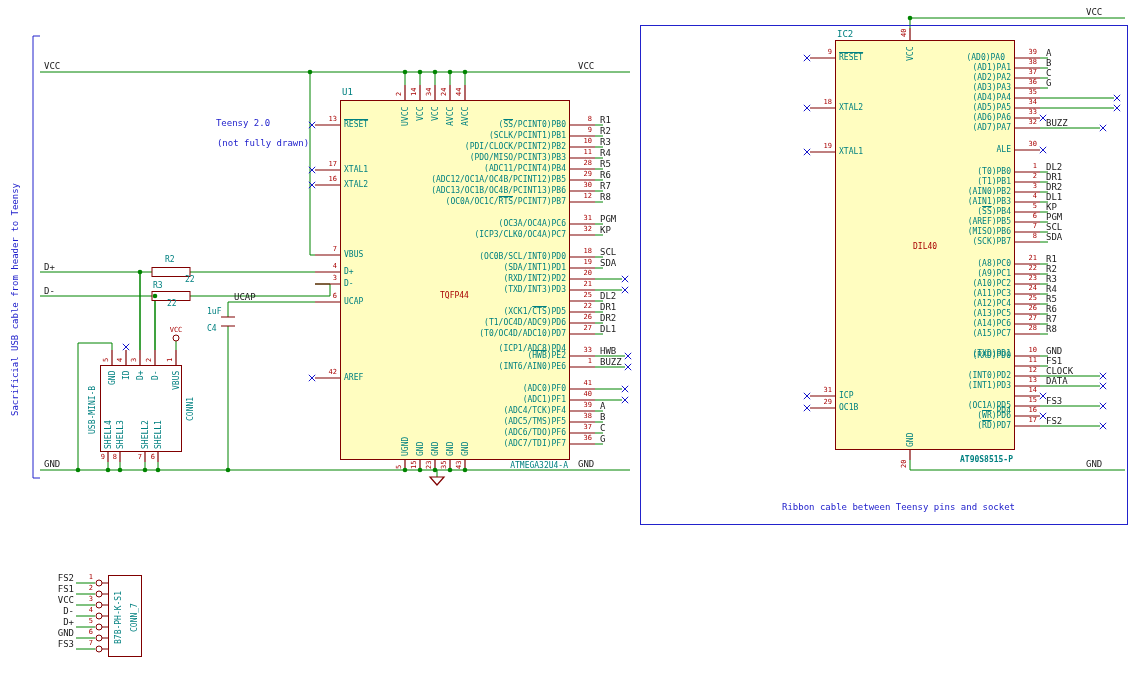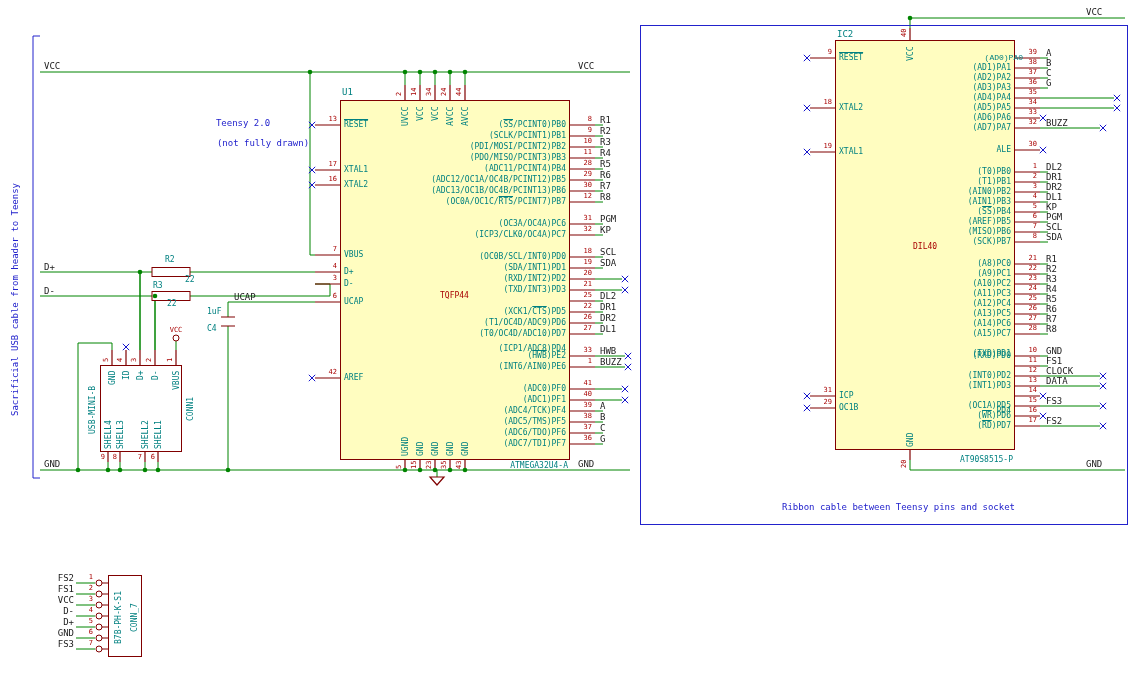--- a/index.html
+++ b/index.html
@@ -121,21 +121,21 @@
     <div class="t s8 teal rot" style="left: 446px; top: 456px;">GND</div>
     <div class="t s7 red rot" style="left: 455px; top: 469px;">43</div>
     <div class="t s8 teal rot" style="left: 461px; top: 456px;">GND</div>
     <div class="t s7 red" style="right: 539px; top: 115px;">8</div>
     <div class="t s8 teal" style="right: 565px; top: 120px;">(<span class="ov">SS</span>/PCINT0)PB0</div>
     <div class="t s9 blk" style="left: 600px; top: 115px;">R1</div>
     <div class="t s7 red" style="right: 539px; top: 126px;">9</div>
     <div class="t s8 teal" style="right: 565px; top: 131px;">(SCLK/PCINT1)PB1</div>
     <div class="t s9 blk" style="left: 600px; top: 126px;">R2</div>
     <div class="t s7 red" style="right: 539px; top: 137px;">10</div>
-    <div class="t s8 teal" style="right: 565px; top: 142px;">(PDI/MOSI/PCINT2)PB2</div>
+    <div class="t s8 teal" style="right: 565px; top: 142px;">(PDI/CLOCK/PCINT2)PB2</div>
     <div class="t s9 blk" style="left: 600px; top: 137px;">R3</div>
     <div class="t s7 red" style="right: 539px; top: 148px;">11</div>
     <div class="t s8 teal" style="right: 565px; top: 153px;">(PDO/MISO/PCINT3)PB3</div>
     <div class="t s9 blk" style="left: 600px; top: 148px;">R4</div>
     <div class="t s7 red" style="right: 539px; top: 159px;">28</div>
     <div class="t s8 teal" style="right: 565px; top: 164px;">(ADC11/PCINT4)PB4</div>
     <div class="t s9 blk" style="left: 600px; top: 159px;">R5</div>
     <div class="t s7 red" style="right: 539px; top: 170px;">29</div>
     <div class="t s8 teal" style="right: 565px; top: 175px;">(ADC12/OC1A/OC4B/PCINT12)PB5</div>
     <div class="t s9 blk" style="left: 600px; top: 170px;">R6</div>
@@ -190,39 +190,39 @@
     <div class="t s8 teal" style="right: 565px; top: 417px;">(ADC5/TMS)PF5</div>
     <div class="t s9 blk" style="left: 600px; top: 412px;">B</div>
     <div class="t s7 red" style="right: 539px; top: 423px;">37</div>
     <div class="t s8 teal" style="right: 565px; top: 428px;">(ADC6/TDO)PF6</div>
     <div class="t s9 blk" style="left: 600px; top: 423px;">C</div>
     <div class="t s7 red" style="right: 539px; top: 434px;">36</div>
     <div class="t s8 teal" style="right: 565px; top: 439px;">(ADC7/TDI)PF7</div>
     <div class="t s9 blk" style="left: 600px; top: 434px;">G</div>
     <div class="t s9 teal" style="left: 837px; top: 29px;">IC2</div>
     <div class="t s8 red" style="left: 913px; top: 242px;">DIL40</div>
-    <div class="t s8 teal" style="right: 118px; top: 455px;">AT90S8515-P</div>
+    <div class="t s8 teal" style="right: 118px; top: 455px; font-weight: bold;">AT90S8515-P</div>
     <div class="t s7 red rot" style="left: 900px; top: 37px;">40</div>
     <div class="t s8 teal rot" style="left: 906px; top: 60.7px;">VCC</div>
     <div class="t s9 blk" style="left: 1086px; top: 7px;">VCC</div>
     <div class="t s7 red rot" style="left: 900px; top: 468px;">20</div>
     <div class="t s8 teal rot" style="left: 906px; top: 447px;">GND</div>
     <div class="t s9 blk" style="left: 1086px; top: 459px;">GND</div>
     <div class="t s7 red" style="right: 299px; top: 48px;">9</div>
     <div class="t s8 teal" style="left: 839px; top: 53px;"><span class="ov">RESET</span></div>
     <div class="t s7 red" style="right: 299px; top: 98px;">18</div>
     <div class="t s8 teal" style="left: 839px; top: 103px;">XTAL2</div>
     <div class="t s7 red" style="right: 299px; top: 142px;">19</div>
     <div class="t s8 teal" style="left: 839px; top: 147px;">XTAL1</div>
     <div class="t s7 red" style="right: 299px; top: 386px;">31</div>
     <div class="t s8 teal" style="left: 839px; top: 391px;">ICP</div>
     <div class="t s7 red" style="right: 299px; top: 398px;">29</div>
     <div class="t s8 teal" style="left: 839px; top: 403px;">OC1B</div>
     <div class="t s7 red" style="right: 94px; top: 48px;">39</div>
-    <div class="t s8 teal" style="right: 108px; top: 53px; font-family: Liberation Mono, monospace;">(AD0)PA0</div>
+    <div class="t s8 teal" style="right: 126px; top: 53px;">(AD0)PA0</div>
     <div class="t s9 blk" style="left: 1046px; top: 48px;">A</div>
     <div class="t s7 red" style="right: 94px; top: 58px;">38</div>
     <div class="t s8 teal" style="right: 120px; top: 63px;">(AD1)PA1</div>
     <div class="t s9 blk" style="left: 1046px; top: 58px;">B</div>
     <div class="t s7 red" style="right: 94px; top: 68px;">37</div>
     <div class="t s8 teal" style="right: 120px; top: 73px;">(AD2)PA2</div>
     <div class="t s9 blk" style="left: 1046px; top: 68px;">C</div>
     <div class="t s7 red" style="right: 94px; top: 78px;">36</div>
     <div class="t s8 teal" style="right: 120px; top: 83px;">(AD3)PA3</div>
     <div class="t s9 blk" style="left: 1046px; top: 78px;">G</div>

